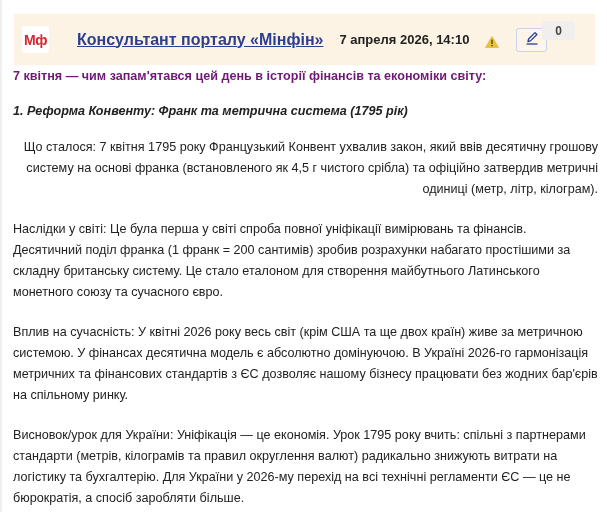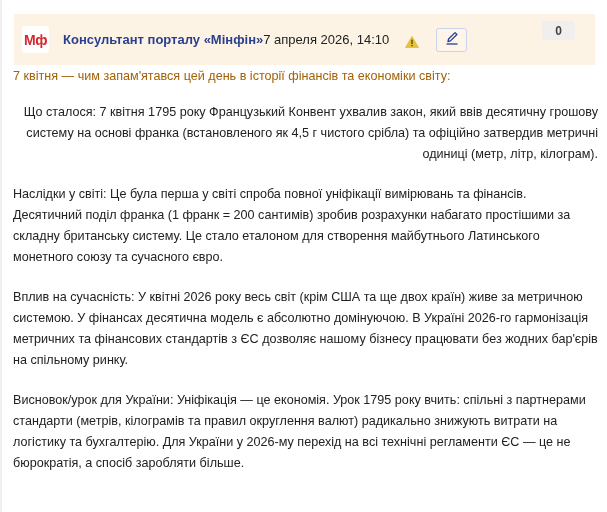--- a/index.html
+++ b/index.html
@@ -41,30 +41,33 @@
       border-radius: 3px;
       display: flex;
       align-items: center;
       justify-content: center;
       color: #d7262e;
       font-weight: bold;
       font-size: 14px;
       letter-spacing: -0.5px;
     }
     .author {
-      margin-left: 14px;
+      margin-left: 28px;
       color: #2a3f8f;
       font-weight: bold;
-      font-size: 13px;
+      font-size: 16px;
       white-space: nowrap;
+      text-decoration: underline;
     }
     .date {
+      margin-left: 16px;
       color: #222;
       font-size: 13px;
       white-space: nowrap;
+      font-weight: bold;
     }
     .warn-icon {
       margin-left: 16px;
       width: 14px;
       height: 12px;
       display: inline-block;
     }
     .edit-button {
       margin-left: 17px;
       width: 31px;
@@ -98,22 +101,22 @@
       left: 13px;
       top: 66px;
       width: 585px;
       font-size: 12.6px;
       line-height: 21px;
     }
     .post-body p {
       margin: 0;
     }
     .headline {
-      font-weight: normal;
-      color: #a16207;
+      font-weight: bold;
+      color: #701a75;
     }
     .subhead {
       font-weight: bold;
       font-style: italic;
       margin-top: 14px !important;
     }
     .para {
       margin-top: 19px !important;
     }
     .para-first {
@@ -145,18 +148,19 @@
         <path d="M4 11.5 L4.6 9 L11 2.6 L12.9 4.5 L6.5 10.9 Z" fill="none" stroke="#2a3f8f" stroke-width="1.3" stroke-linejoin="round"></path>
         <line x1="2.5" y1="14" x2="13.5" y2="14" stroke="#2a3f8f" stroke-width="1.3"></line>
       </svg>
     </span>
   </div>
   <div class="counter">0</div>
 </div>
 
 <div class="post-body">
   <p class="headline">7 квітня — чим запам'ятався цей день в історії фінансів та економіки світу:</p>
+  <p class="subhead">1. Реформа Конвенту: Франк та метрична система (1795 рік)</p>
   <p class="para para-first">Що сталося: 7 квітня 1795 року Французький Конвент ухвалив закон, який ввів десятичну грошову систему на основі франка (встановленого як 4,5 г чистого срібла) та офіційно затвердив метричні одиниці (метр, літр, кілограм).</p>
   <p class="para">Наслідки у світі: Це була перша у світі спроба повної уніфікації вимірювань та фінансів. Десятичний поділ франка (1 франк = 200 сантимів) зробив розрахунки набагато простішими за складну британську систему. Це стало еталоном для створення майбутнього Латинського монетного союзу та сучасного євро.</p>
   <p class="para">Вплив на сучасність: У квітні 2026 року весь світ (крім США та ще двох країн) живе за метричною системою. У фінансах десятична модель є абсолютно домінуючою. В Україні 2026-го гармонізація метричних та фінансових стандартів з ЄС дозволяє нашому бізнесу працювати без жодних бар'єрів на спільному ринку.</p>
   <p class="para">Висновок/урок для України: Уніфікація — це економія. Урок 1795 року вчить: спільні з партнерами стандарти (метрів, кілограмів та правил округлення валют) радикально знижують витрати на логістику та бухгалтерію. Для України у 2026-му перехід на всі технічні регламенти ЄС — це не бюрократія, а спосіб заробляти більше.</p>
 
 </div>
 
 </body></html>

